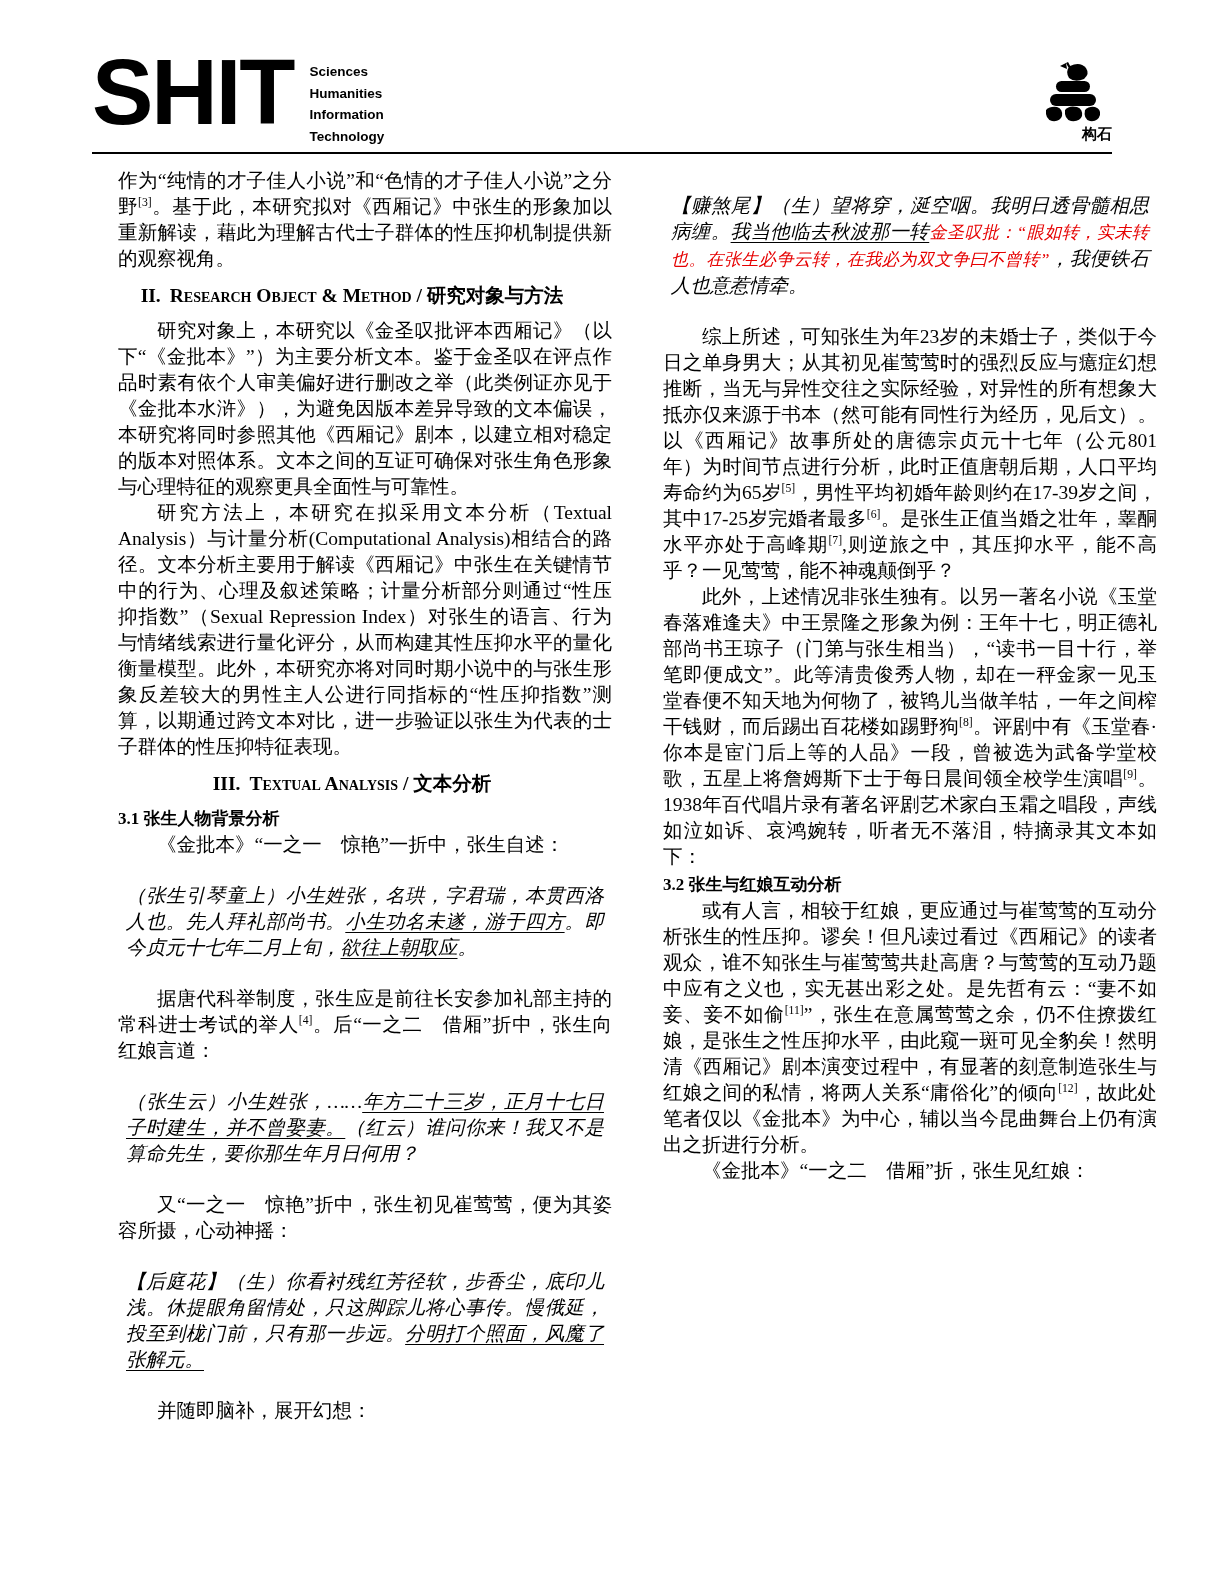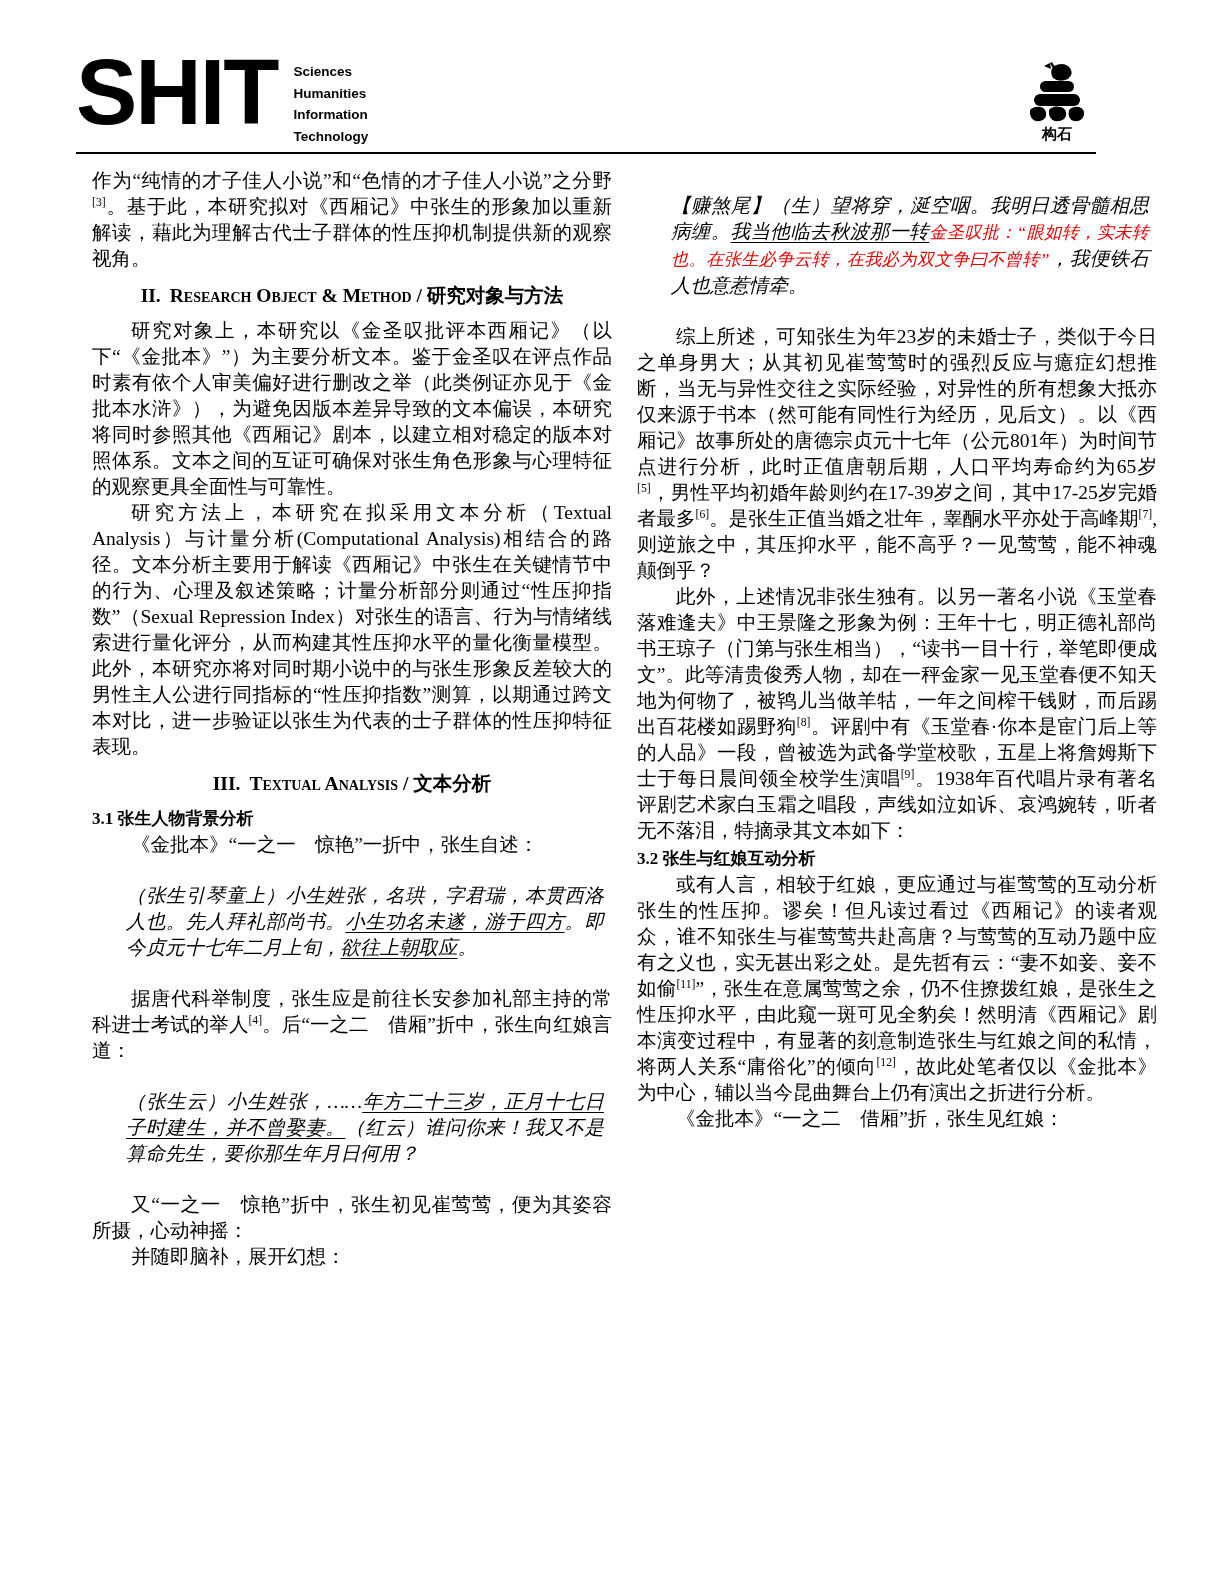--- a/index.html
+++ b/index.html
@@ -4,47 +4,47 @@
 <style>
   html,body { margin:0; padding:0; background:#fff; }
   .page {
     position:relative; width:1224px; height:1584px; background:#ffffff;
     overflow:hidden;
     font-family:"Liberation Serif","DejaVu Serif",serif;
     color:#000;
   }
   
   .header {
-    position:absolute; left:76px; top:52px; width:1020px; height:100px;
+    position:absolute; left:92px; top:52px; width:1020px; height:100px;
     border-bottom:2.5px solid #000;
     display:flex; align-items:flex-start; justify-content:space-between;
   }
   .brand-wrap { display:flex; align-items:flex-start; }
   .brand {
     font-family:"Liberation Sans","DejaVu Sans",sans-serif;
     font-weight:900; font-size:92px; line-height:80px; letter-spacing:-2px;
   }
   .tagline {
     margin-left:16px; margin-top:9px;
     font-family:"Liberation Sans","DejaVu Sans",sans-serif;
     font-weight:700; font-size:13.5px; line-height:21.5px;
   }
-  .jlogo { width:78px; text-align:center; margin-top:8px; }
+  .jlogo { width:78px; text-align:right; margin-top:8px; }
   .jlogo svg { display:block; margin:0 auto; }
   .jlogo-label {
     font-family:"Liberation Sans","DejaVu Sans",sans-serif;
     font-weight:700; font-size:15px; margin-top:1px;
   }
   
   .columns {
     position:absolute; left:92px; top:168px; width:1065px;
     display:flex; gap:25px;
   }
   .col { width:520px; font-size:19.5px; line-height:26px; }
-  .block { text-align:justify; }
+  .block { text-align:justify;margin-left:26px; }
   .indent { text-indent:2em; }
   .quote {
     margin:25px 8px 25px 34px; font-style:italic; text-align:justify;
   }
   .quote:first-child { }
   .heading-center {
     text-align:center; font-weight:bold; font-size:19.5px;
     margin:11px 0 9px 0; text-indent:0;
   }
   .heading-center .s-sc { margin-left:9px; }
@@ -99,20 +99,21 @@
         <div class="block heading-center"><span>II.</span><span class="s-sc">Research Object &amp; Method</span><span> / 研究对象与方法</span></div>
         <div class="block paragraph indent"><span>研究对象上，本研究以《金圣叹批评本西厢记》（以下“《金批本》”）为主要分析文本。鉴于金圣叹在评点作品时素有依个人审美偏好进行删改之举（此类例证亦见于《金批本水浒》），为避免因版本差异导致的文本偏误，本研究将同时参照其他《西厢记》剧本，以建立相对稳定的版本对照体系。文本之间的互证可确保对张生角色形象与心理特征的观察更具全面性与可靠性。</span></div>
         <div class="block paragraph indent"><span>研究方法上，本研究在拟采用文本分析（Textual Analysis）与计量分析(Computational Analysis)相结合的路径。文本分析主要用于解读《西厢记》中张生在关键情节中的行为、心理及叙述策略；计量分析部分则通过“性压抑指数”（Sexual Repression Index）对张生的语言、行为与情绪线索进行量化评分，从而构建其性压抑水平的量化衡量模型。此外，本研究亦将对同时期小说中的与张生形象反差较大的男性主人公进行同指标的“性压抑指数”测算，以期通过跨文本对比，进一步验证以张生为代表的士子群体的性压抑特征表现。</span></div>
         <div class="block heading-center"><span>III.</span><span class="s-sc">Textual Analysis</span><span> / 文本分析</span></div>
         <div class="block heading-sub"><span>3.1 张生人物背景分析</span></div>
         <div class="block paragraph indent"><span>《金批本》“一之一　惊艳”一折中，张生自述：</span></div>
         <div class="block quote"><span>（张生引琴童上）小生姓张，名珙，字君瑞，本贯西洛人也。先人拜礼部尚书。</span><span class="s-u">小生功名未遂，游于四方</span><span>。即今贞元十七年二月上旬，</span><span class="s-u">欲往上朝取应</span><span>。</span></div>
         <div class="block paragraph indent"><span>据唐代科举制度，张生应是前往长安参加礼部主持的常科进士考试的举人</span><sup>[4]</sup><span>。后“一之二　借厢”折中，张生向红娘言道：</span></div>
         <div class="block quote"><span>（张生云）小生姓张，……</span><span class="s-u">年方二十三岁，正月十七日子时建生，并不曾娶妻。</span><span>（红云）谁问你来！我又不是算命先生，要你那生年月日何用？</span></div>
         <div class="block paragraph indent"><span>又“一之一　惊艳”折中，张生初见崔莺莺，便为其姿容所摄，心动神摇：</span></div>
+        <div class="block quote"><span>【后庭花】（生）你看衬残红芳径软，步香尘，底印儿浅。休提眼角留情处，只这脚踪儿将心事传。慢俄延，投至到栊门前，只有那一步远。</span><span class="s-u">分明打个照面，风魔了张解元。</span></div>
         <div class="block paragraph indent"><span>并随即脑补，展开幻想：</span></div>
       </div>
     <div class="col" id="right-col">
         <div class="block quote"><span>【赚煞尾】（生）望将穿，涎空咽。我明日透骨髓相思病缠。</span><span class="s-u">我当他临去秋波那一转</span><span class="s-red">金圣叹批：“眼如转，实未转也。在张生必争云转，在我必为双文争曰不曾转”</span><span>，我便铁石人也意惹情牵。</span></div>
         <div class="block paragraph indent"><span>综上所述，可知张生为年23岁的未婚士子，类似于今日之单身男大；从其初见崔莺莺时的强烈反应与癔症幻想推断，当无与异性交往之实际经验，对异性的所有想象大抵亦仅来源于书本（然可能有同性行为经历，见后文）。以《西厢记》故事所处的唐德宗贞元十七年（公元801年）为时间节点进行分析，此时正值唐朝后期，人口平均寿命约为65岁</span><sup>[5]</sup><span>，男性平均初婚年龄则约在17-39岁之间，其中17-25岁完婚者最多</span><sup>[6]</sup><span>。是张生正值当婚之壮年，睾酮水平亦处于高峰期</span><sup>[7]</sup><span>,则逆旅之中，其压抑水平，能不高乎？一见莺莺，能不神魂颠倒乎？</span></div>
         <div class="block paragraph indent"><span>此外，上述情况非张生独有。以另一著名小说《玉堂春落难逢夫》中王景隆之形象为例：王年十七，明正德礼部尚书王琼子（门第与张生相当），“读书一目十行，举笔即便成文”。此等清贵俊秀人物，却在一秤金家一见玉堂春便不知天地为何物了，被鸨儿当做羊牯，一年之间榨干钱财，而后踢出百花楼如踢野狗</span><sup>[8]</sup><span>。评剧中有《玉堂春·你本是宦门后上等的人品》一段，曾被选为武备学堂校歌，五星上将詹姆斯下士于每日晨间领全校学生演唱</span><sup>[9]</sup><span>。1938年百代唱片录有著名评剧艺术家白玉霜之唱段，声线如泣如诉、哀鸿婉转，听者无不落泪，特摘录其文本如下：</span></div>
         <div class="block heading-sub"><span>3.2 张生与红娘互动分析</span></div>
         <div class="block paragraph indent"><span>或有人言，相较于红娘，更应通过与崔莺莺的互动分析张生的性压抑。谬矣！但凡读过看过《西厢记》的读者观众，谁不知张生与崔莺莺共赴高唐？与莺莺的互动乃题中应有之义也，实无甚出彩之处。是先哲有云：“妻不如妾、妾不如偷</span><sup>[11]</sup><span>”，张生在意属莺莺之余，仍不住撩拨红娘，是张生之性压抑水平，由此窥一斑可见全豹矣！然明清《西厢记》剧本演变过程中，有显著的刻意制造张生与红娘之间的私情，将两人关系“庸俗化”的倾向</span><sup>[12]</sup><span>，故此处笔者仅以《金批本》为中心，辅以当今昆曲舞台上仍有演出之折进行分析。</span></div>
         <div class="block paragraph indent"><span>《金批本》“一之二　借厢”折，张生见红娘：</span></div>
       </div>

